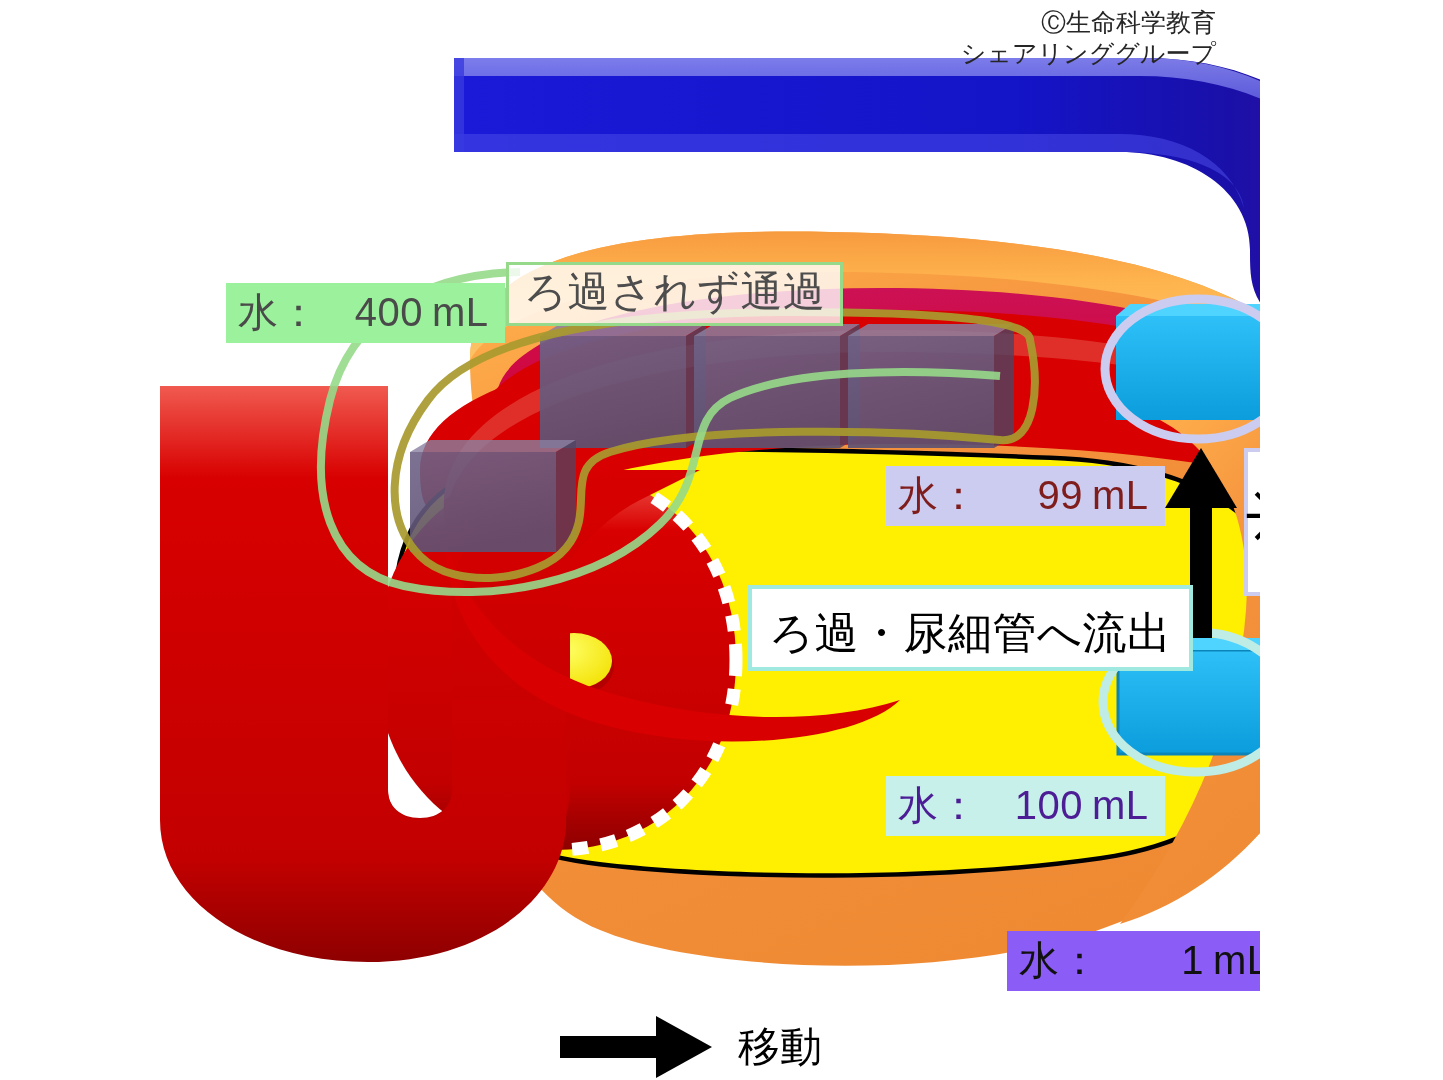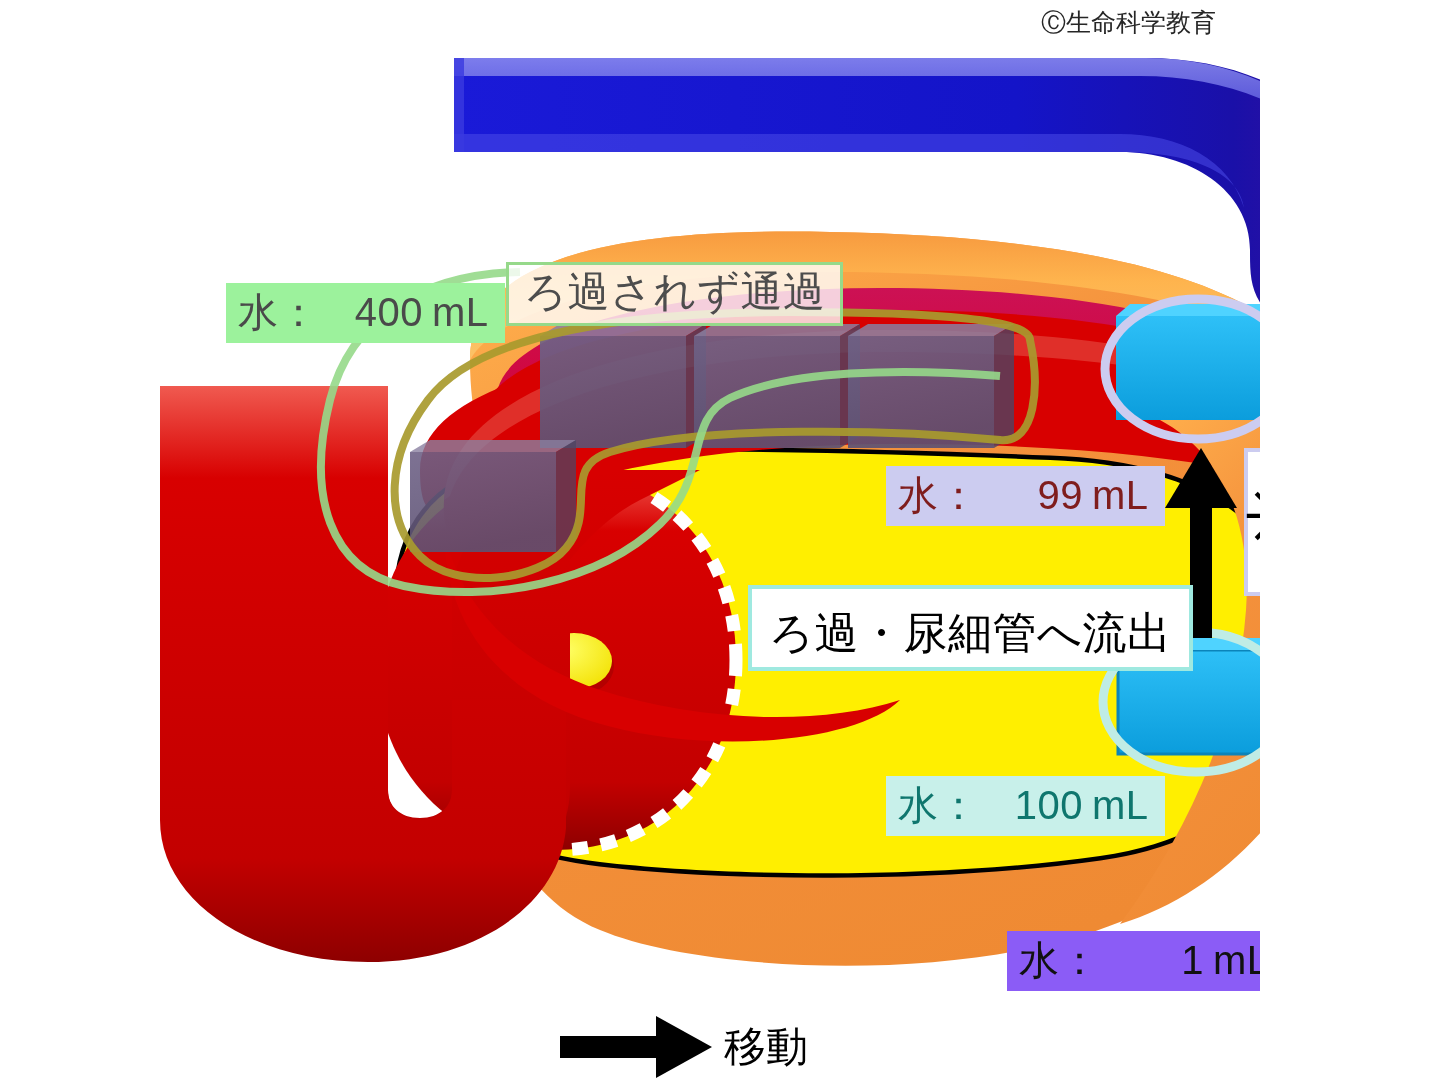--- a/index.html
+++ b/index.html
@@ -52,21 +52,21 @@
     color: #4a4a4a;
   }
   #water99 {
     left: 886px;  top: 466px;
     background: #ccccf0;
     color: #7f1d1d;
   }
   #water100 {
     left: 886px;  top: 776px;
     background: #c8f0ea;
-    color: #0f766e;
+    color: #4c1d95;
   }
   #water1 {
     left: 1007px; top: 931px;
     background: #8b5cf6;
     color: #111111;
   }
 
   #labelPass {
     left: 506px; top: 262px;
     font-size: 42px;
@@ -126,21 +126,21 @@
   }
   #copyright div { white-space: nowrap; }
 
   
   #legend {
     position: absolute;
     left: 556px;
     top: 1016px;
     display: flex;
     align-items: center;
-    gap: 16px;
+    gap: 30px;
   }
   #legend .legend-text {
     font-size: 42px;
     color: #000000;
   }
 </style>
 </head>
 <body>
 
 <div id="stage">
@@ -446,20 +446,21 @@
 
       <g>
         <rect x="560" y="1036" width="98" height="22" fill="#000000"></rect>
         <path d="M 656,1016 L 712,1047 L 656,1078 Z" fill="#000000"></path>
       </g>
     </g>
   </svg>
 
   <div id="copyright">
     <div>Ⓒ生命科学教育</div>
+    <div>シェアリンググループ</div>
   </div>
 
   <div class="chip chip-water" id="water400">
     <span>水</span><span>：</span><span class="amt">400</span><span class="unit">mL</span>
   </div>
 
   <div class="chip chip-water" id="water99">
     <span>水</span><span>：</span><span class="amt">99</span><span class="unit">mL</span>
   </div>
 

